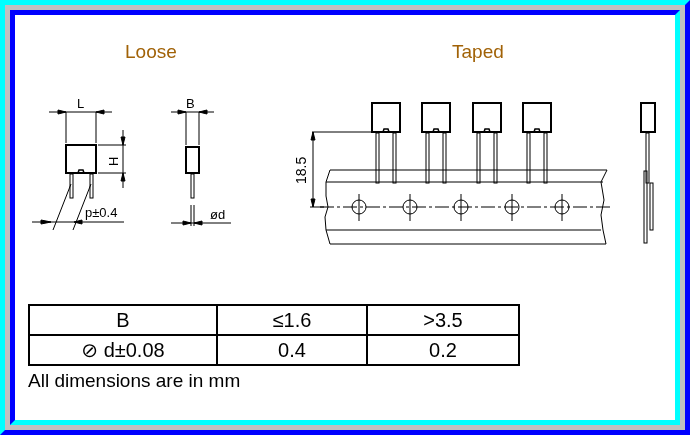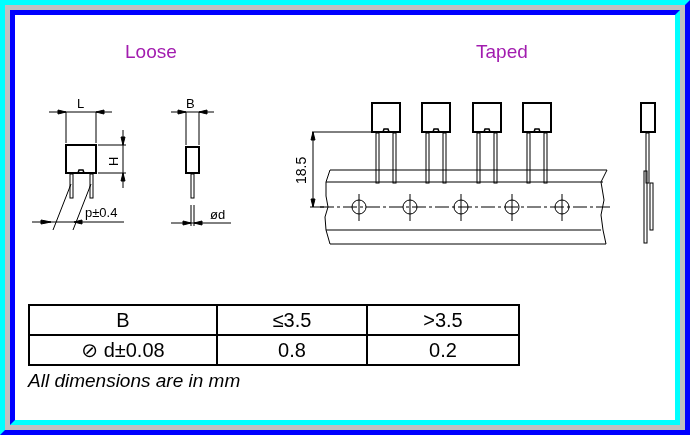--- a/index.html
+++ b/index.html
@@ -1,35 +1,35 @@
 <!DOCTYPE html>
 <html><head>
 <meta charset="utf-8">
 <style>
   html, body { margin: 0; padding: 0; }
   body { width: 690px; height: 435px; overflow: hidden; background: #fff; font-family: "Liberation Sans", sans-serif; }
   .frame { position: absolute; left: 0; top: 0; width: 690px; height: 435px; box-sizing: border-box; }
   .f1 { border-style: solid; border-width: 5px; border-color: #00ffff #0000ff #0000ff #00ffff; }
   .f2 { position: absolute; left: 5px; top: 5px; width: 680px; height: 425px; box-sizing: border-box; border: 5px solid #c0c0c0; }
   .f3 { position: absolute; left: 10px; top: 10px; width: 670px; height: 415px; box-sizing: border-box; border-style: solid; border-width: 5px; border-color: #0000ff #00ffff #00ffff #0000ff; background: #fff; }
-  .title { position: absolute; font-size: 19px; color: #a21caf; }
+  .title { position: absolute; font-size: 19px; color: #a16207; }
   svg.drawing { position: absolute; left: 0; top: 0; }
   .spec-table { position: absolute; left: 28px; top: 304px; border-collapse: collapse; font-size: 20px; }
   .spec-table td { border: 2px solid #000; height: 28px; text-align: center; padding: 0; color: #000; }
-  .note { position: absolute; left: 28px; top: 370px; font-size: 19px; color: #000; font-style: italic; }
+  .note { position: absolute; left: 28px; top: 370px; font-size: 19px; color: #000; }
 </style>
 </head>
 <body>
 
 <div class="frame f1"></div>
 <div class="f2"></div>
 <div class="f3"></div>
 
 <div class="title" style="left:125px; top:41px;">Loose</div>
-<div class="title" style="left:452px; top:41px;margin-left:24px;">Taped</div>
+<div class="title" style="left:452px; top:41px;">Taped</div>
 
 <svg class="drawing" width="690" height="435" viewBox="0 0 690 435">
   <g stroke="#000" fill="none" stroke-width="1">
 
     <g>
 
       <line x1="66" y1="112" x2="66" y2="143"></line>
       <line x1="96" y1="112" x2="96" y2="143"></line>
       <line x1="49" y1="112" x2="112" y2="112"></line>
       <path d="M58,110 L66,112 L58,114 Z" fill="#000"></path>
@@ -135,24 +135,24 @@
     <text x="186" y="108" font-size="13">B</text>
     <text x="210" y="219" font-size="13">ød</text>
     <text x="-184" y="306" font-size="14" transform="rotate(-90)">18.5</text>
   </g>
 </svg>
 
 <table class="spec-table">
   <tbody>
       <tr>
     <td style="width:186px">B</td>
-    <td style="width:148px">≤3.5</td>
+    <td style="width:148px">≤1.6</td>
     <td style="width:150px">&gt;3.5</td>
   </tr>
   <tr>
     <td>⊘ d±0.08</td>
-    <td>0.8</td>
+    <td>0.4</td>
     <td>0.2</td>
   </tr>
 </tbody>
   </table>
 
 <div class="note">All dimensions are in mm</div>
 
 </body></html>

